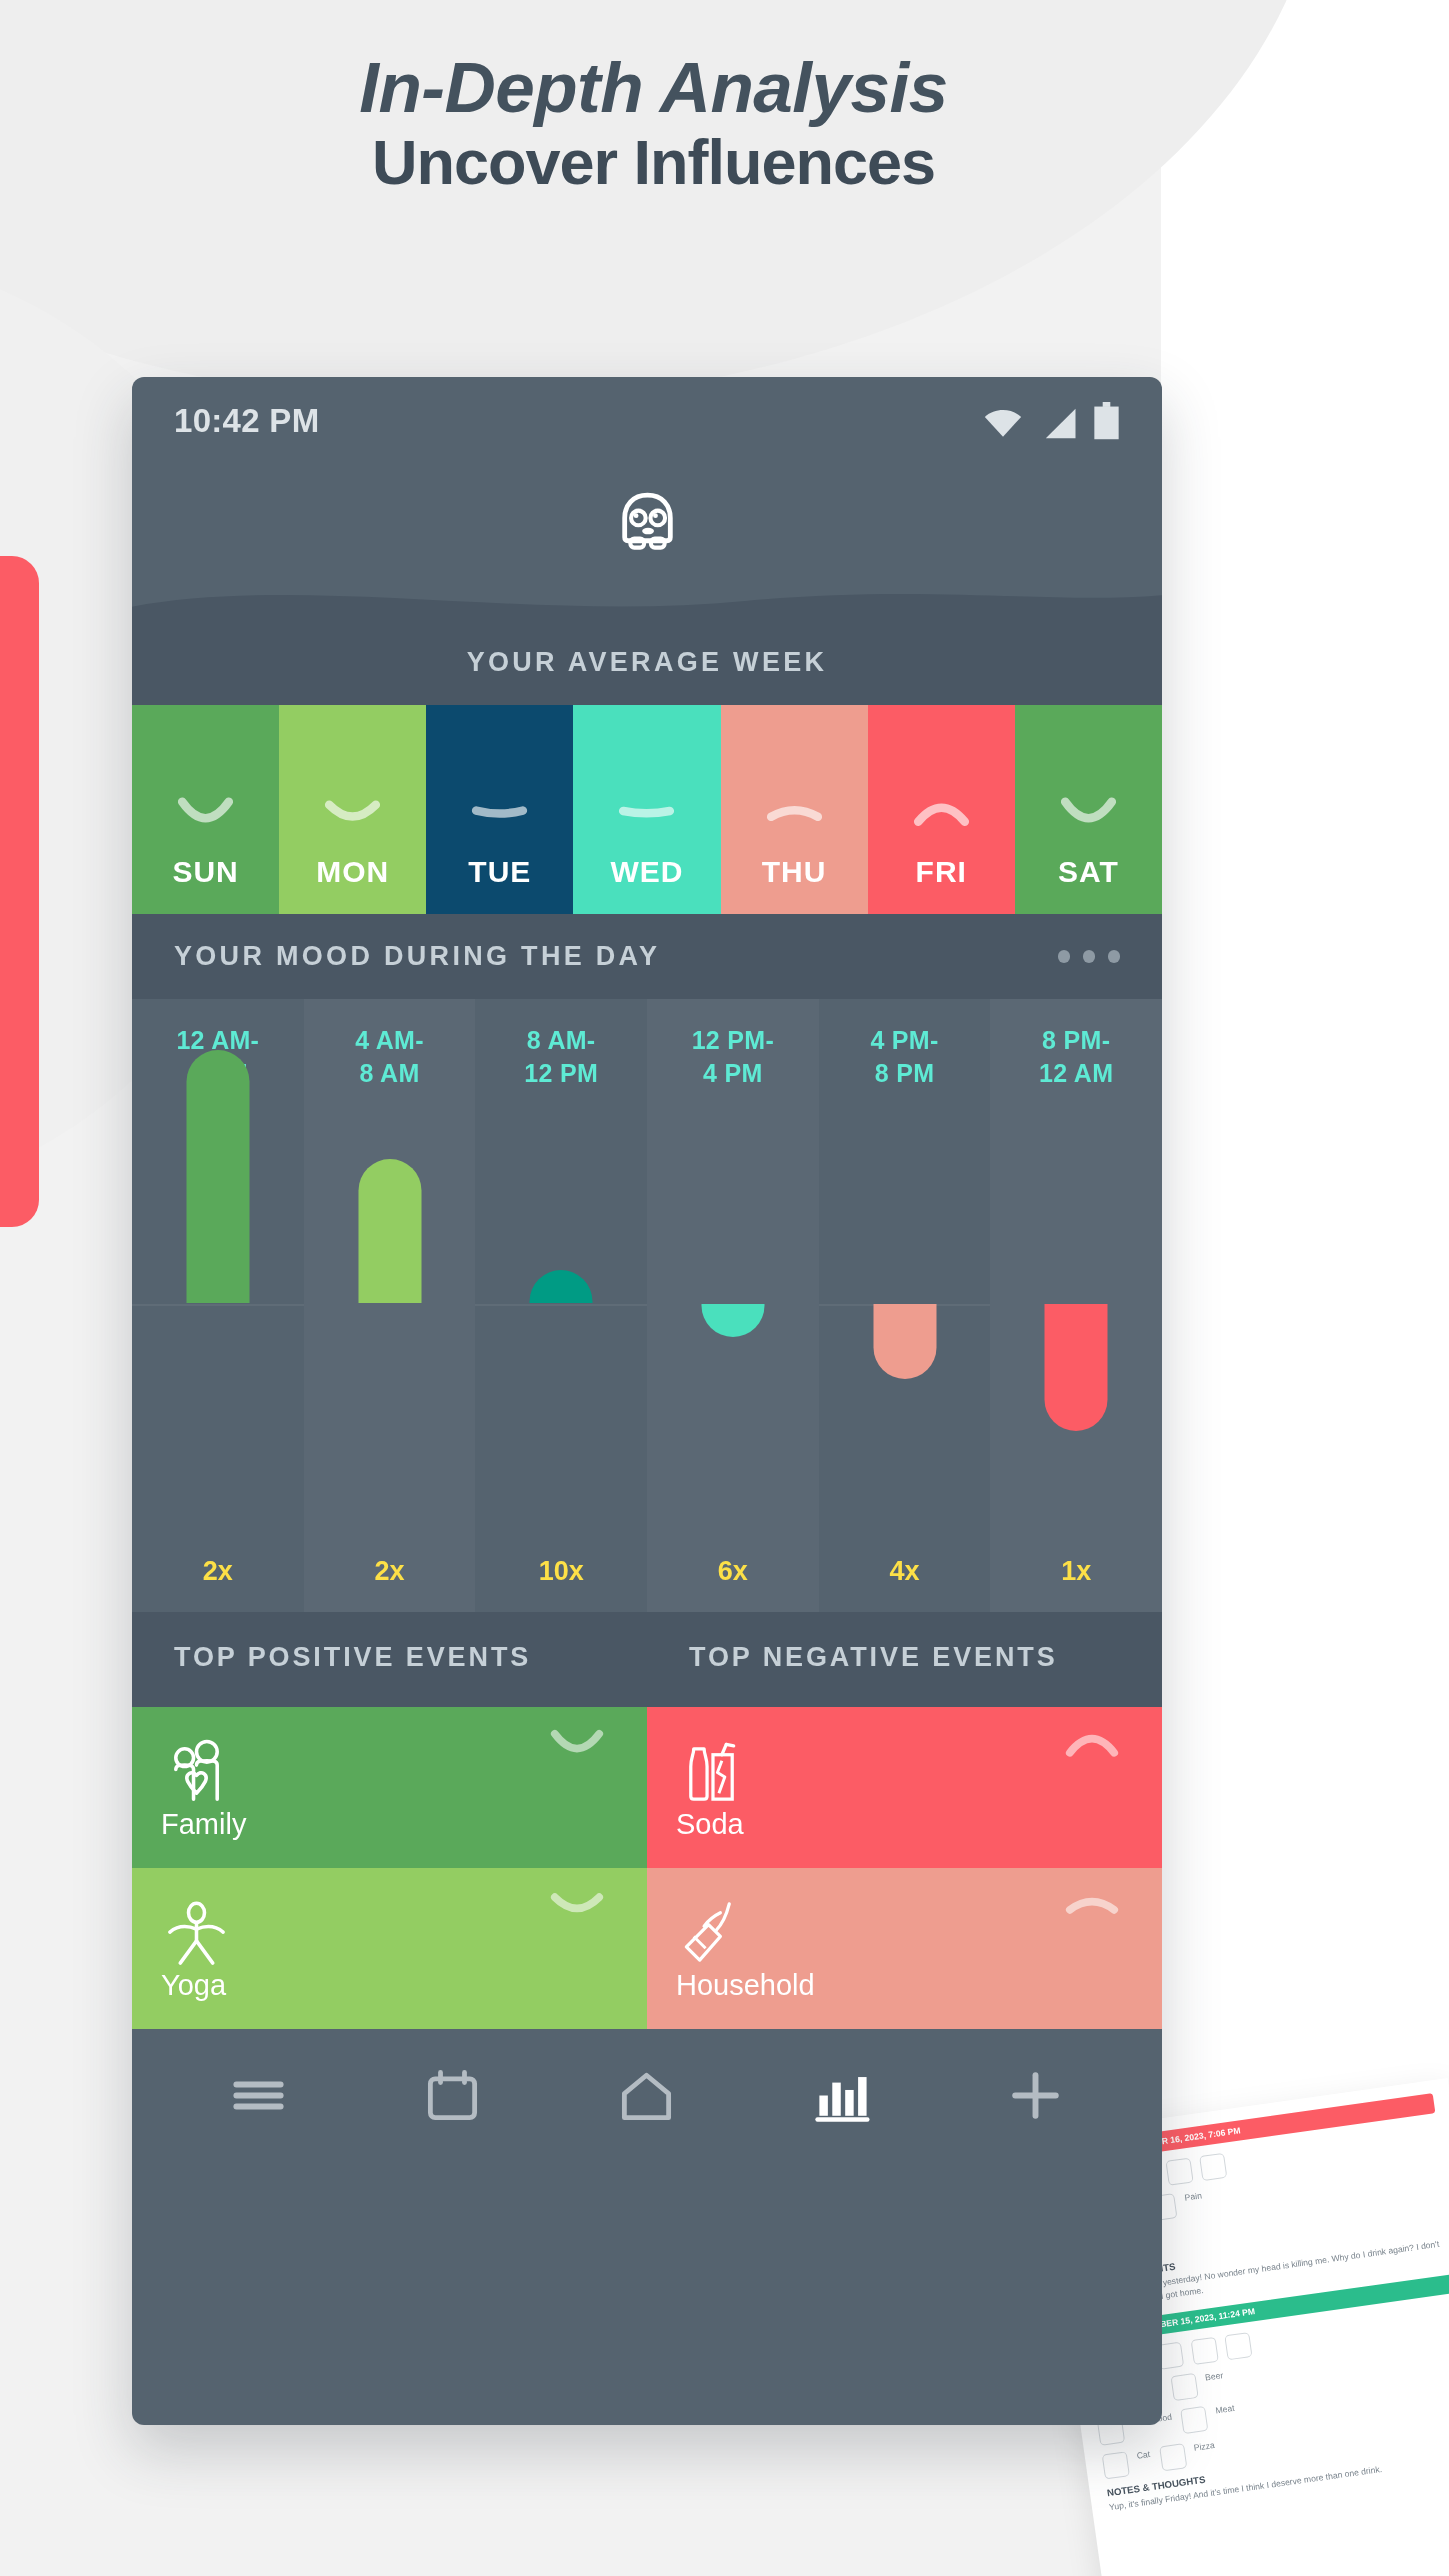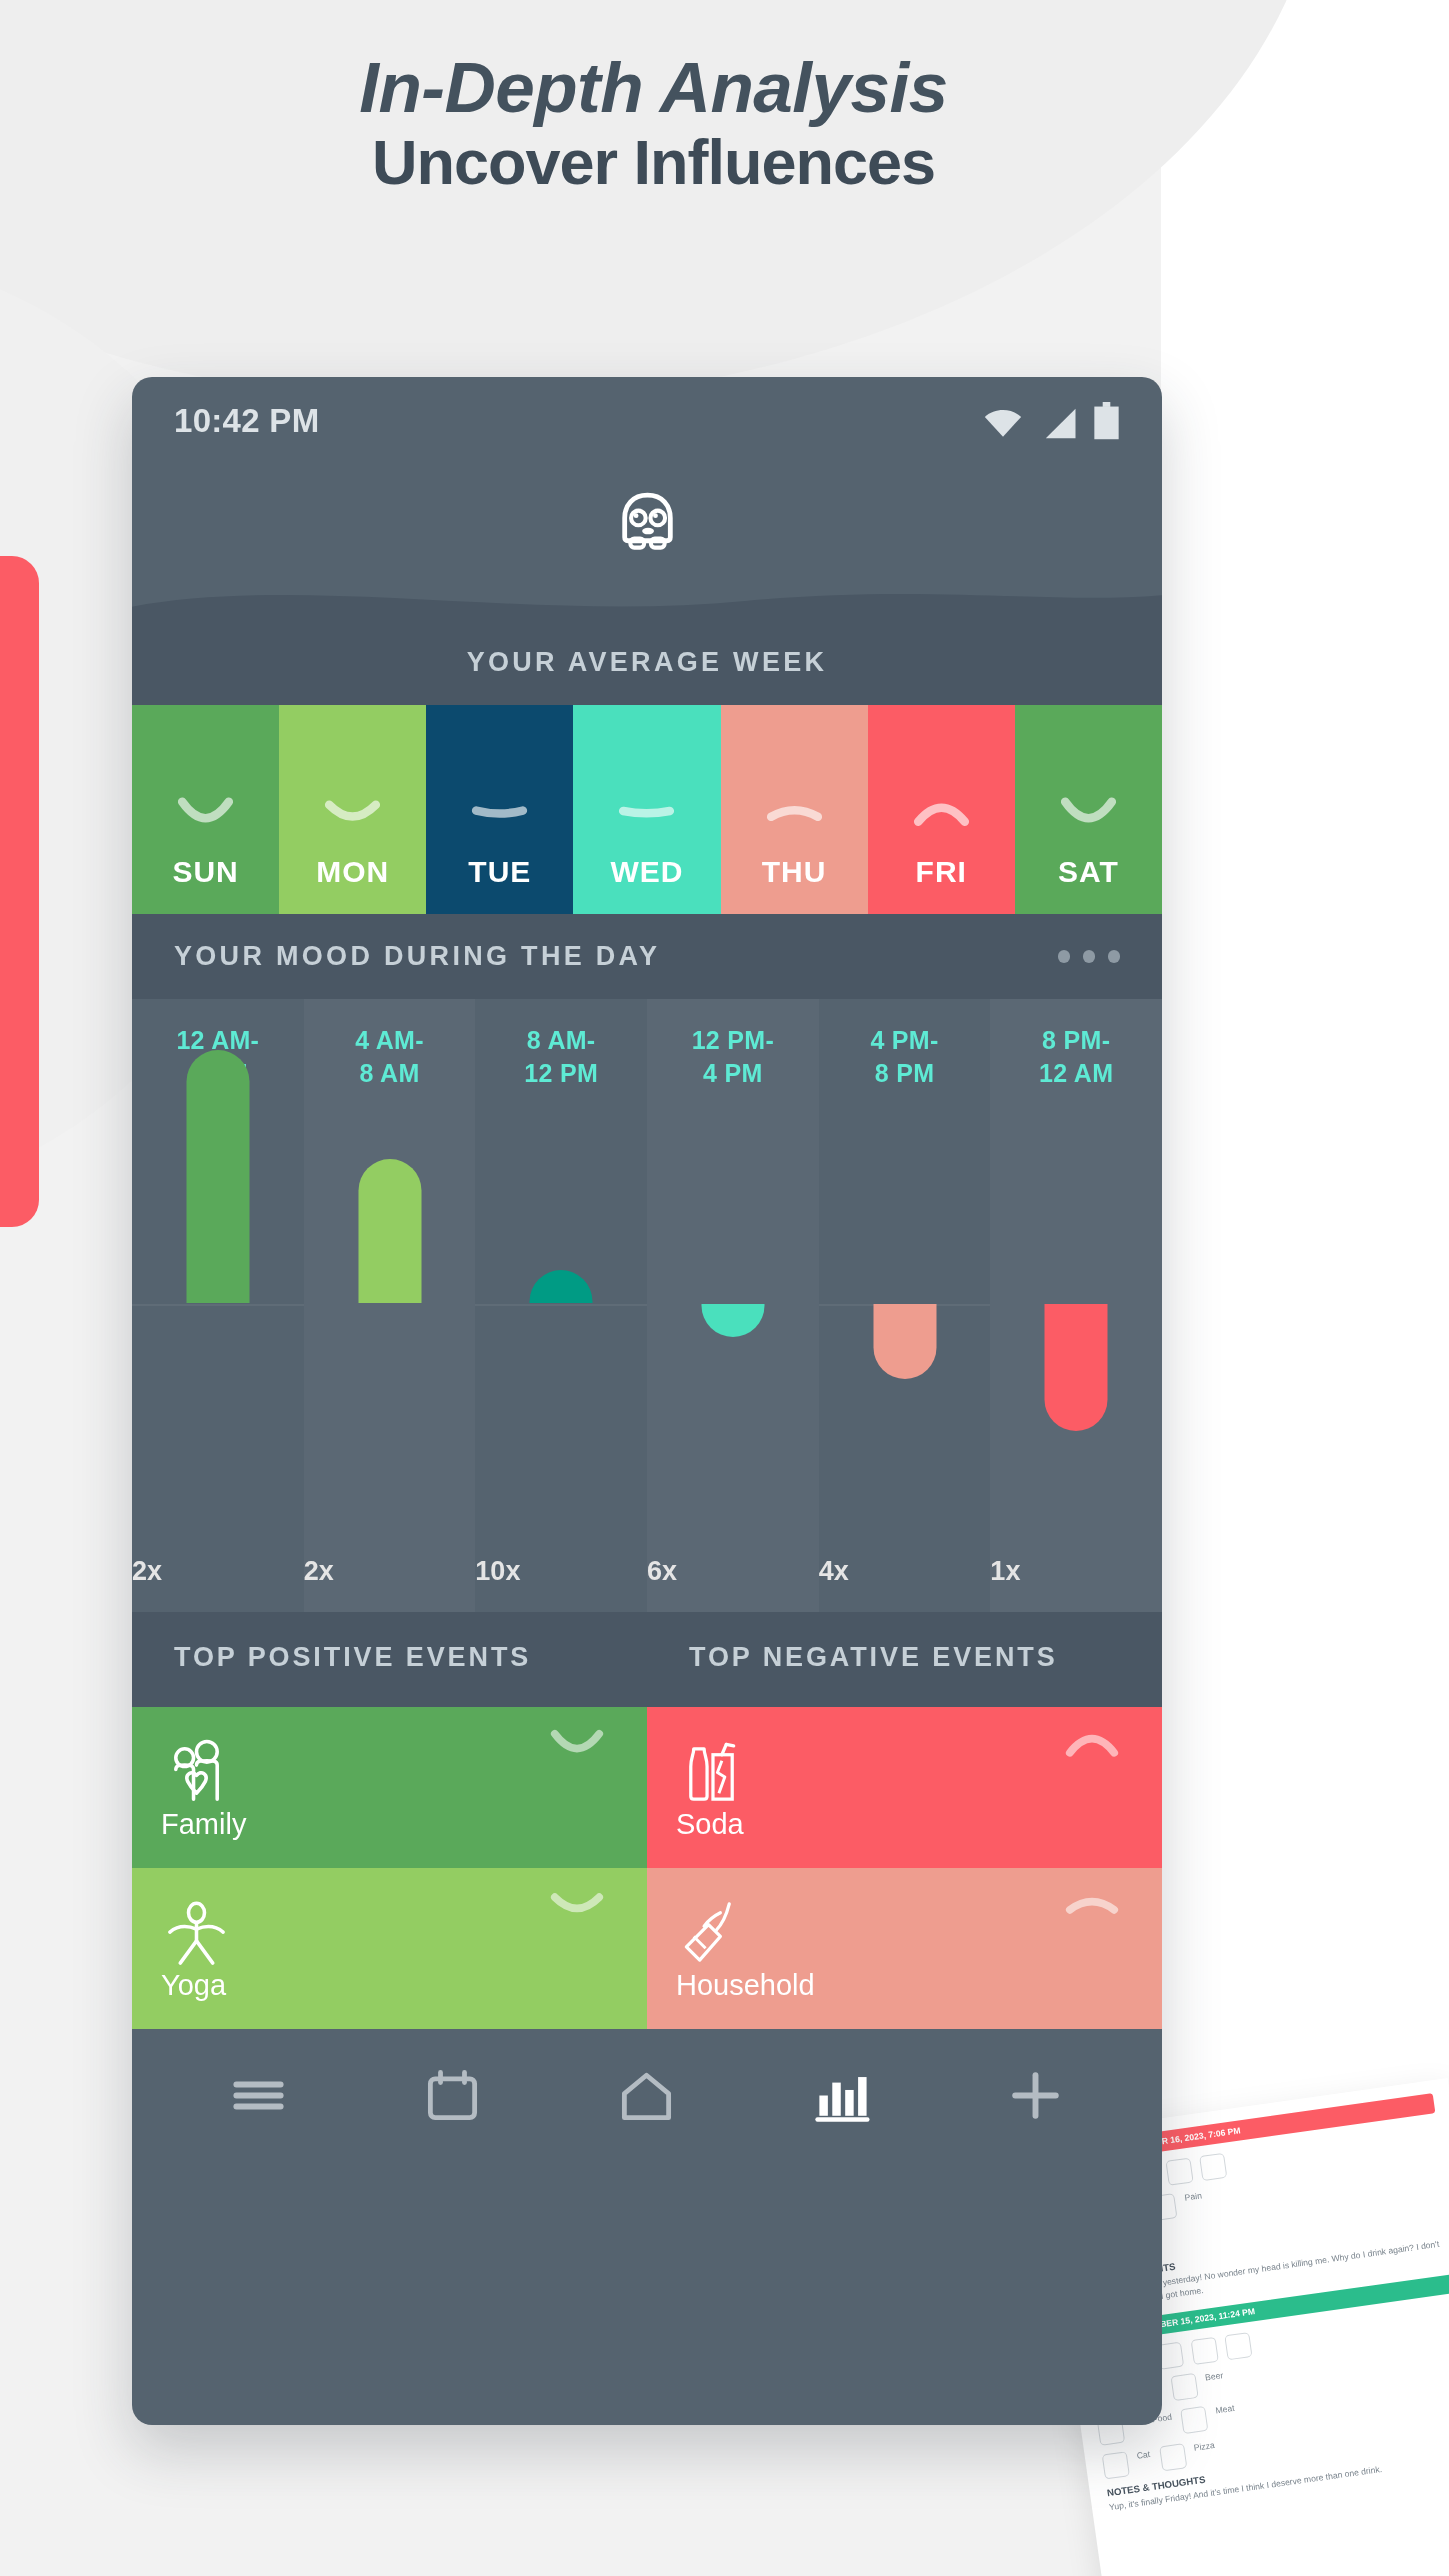--- a/index.html
+++ b/index.html
@@ -45,21 +45,21 @@
   .headline .l2{
     font-weight:bold; font-size:63px; color:#3e4b57;
     letter-spacing:-1px; line-height:1.25;
   }
 
   
   .phone{
     position:absolute; left:132px; top:377px;
     width:1030px; height:2048px;
     background:#55636f;
-    border-radius:20px;
+    border-radius:12px;
     overflow:hidden;
     box-shadow:0 25px 58px rgba(40,50,60,.22);
     z-index:6;
   }
 
   
   .statusbar{
     height:88px; display:flex; align-items:center;
     padding:0 42px; color:#dde3e7;
   }
@@ -104,22 +104,22 @@
     flex:1; position:relative; display:flex; flex-direction:column;
     align-items:center;
   }
   .mcol.alt{ background:#5b6874;}
   .mcol .tl{
     color:#5eead4; font-size:25px; font-weight:bold;
     line-height:1.3; text-align:center; padding-top:25px;
     letter-spacing:0.3px;
   }
   .mcol .cnt{
-    position:absolute; bottom:25px; left:0; right:0; 
-    color:#e5e5e5; font-size:27px; font-weight:bold;
+    position:absolute; bottom:25px; left:0; right:0; text-align:center;
+    color:#fde047; font-size:27px; font-weight:bold;
   }
   .bar{
     position:absolute; left:50%; transform:translateX(-50%);
     width:63px; border-radius:32px;
   }
   .midline{
     position:absolute; left:0; right:0; top:305px; height:1.9px;
     background:rgba(255,255,255,.06);
   }
 

